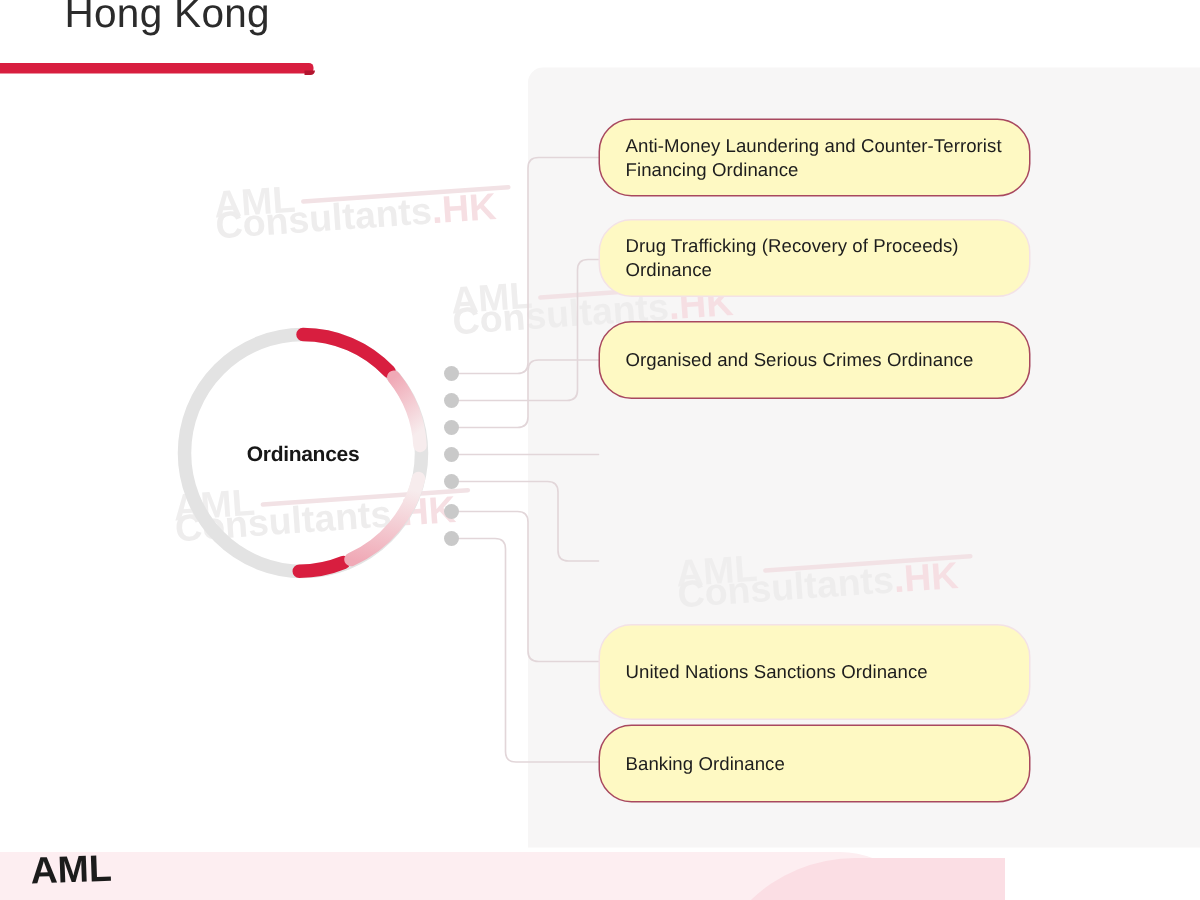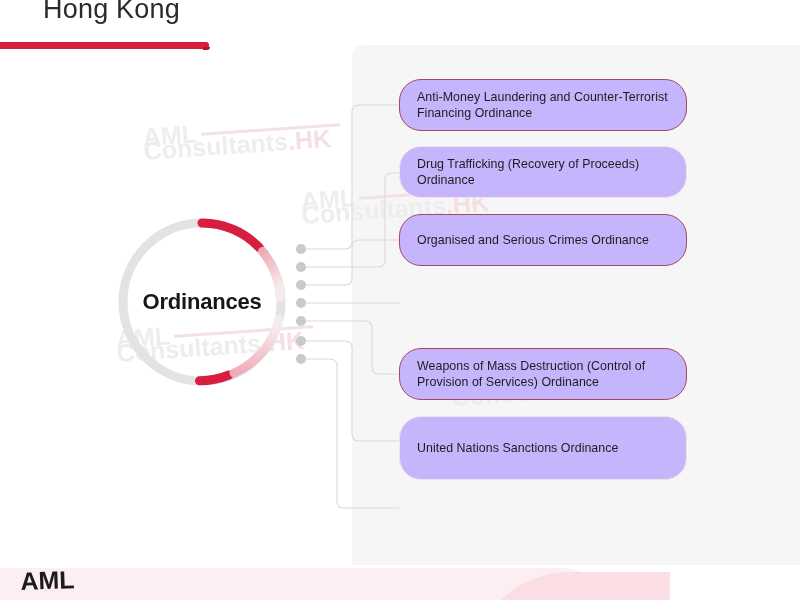--- a/index.html
+++ b/index.html
@@ -139,21 +139,21 @@
 
   .ring-label {
     position: absolute;
     left: 0;
     top: 0;
     width: 178px;
     height: 178px;
     display: flex;
     align-items: center;
     justify-content: center;
-    font-size: 22px;
+    font-size: 14px;
     font-weight: 700;
     color: #171717;
     letter-spacing: -0.2px;
     z-index: 2;
   }
 
   
   .connectors {
     position: absolute;
     left: 0; top: 0;
@@ -161,21 +161,21 @@
     z-index: 3;
     pointer-events: none;
   }
 
   
   .box {
     position: absolute;
     left: 399px;
     width: 288px;
     border-radius: 22px;
-    background: #c4b5fd;
+    background: #fef9c3;
     z-index: 4;
     display: flex;
     align-items: center;
     padding: 0 17px;
   }
 
   .box.strong { border: 1.3px solid #a8485f; }
   .box.soft   { border: 1.2px solid #f3e2e6; }
 
   .box-text {
@@ -268,25 +268,25 @@
 
   <div class="box strong b0">
     <span class="box-text">Anti-Money Laundering and Counter-Terrorist Financing Ordinance</span>
   </div>
   <div class="box soft b1">
     <span class="box-text">Drug Trafficking (Recovery of Proceeds) Ordinance</span>
   </div>
   <div class="box strong b2">
     <span class="box-text">Organised and Serious Crimes Ordinance</span>
   </div>
-  <div class="box strong b4">
-    <span class="box-text">Weapons of Mass Destruction (Control of Provision of Services) Ordinance</span>
-  </div>
   <div class="box soft b5">
     <span class="box-text">United Nations Sanctions Ordinance</span>
+  </div>
+  <div class="box strong b6">
+    <span class="box-text">Banking Ordinance</span>
   </div>
 
   <div class="panel-bottom"></div>
   <div class="panel-bottom-blob"></div>
   <div class="watermark wm-e">
     <span class="wm-l1">AML</span>
   </div>
 
 </div>
 

